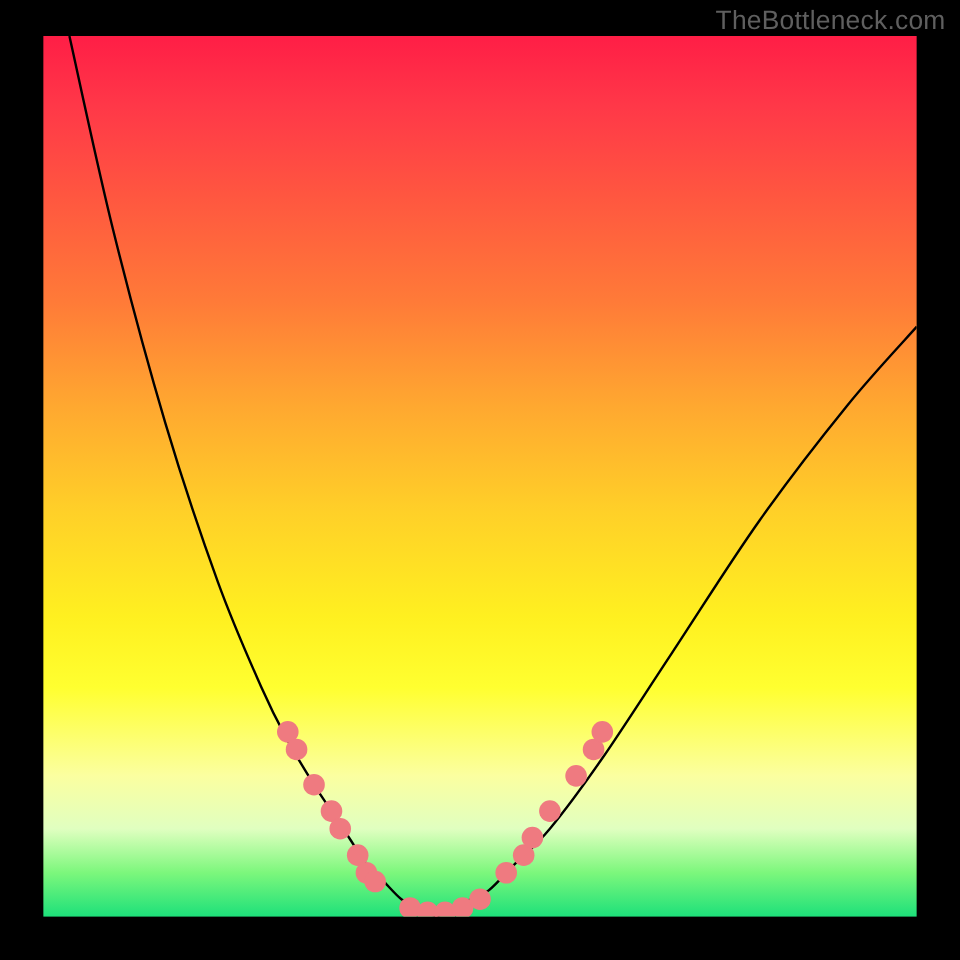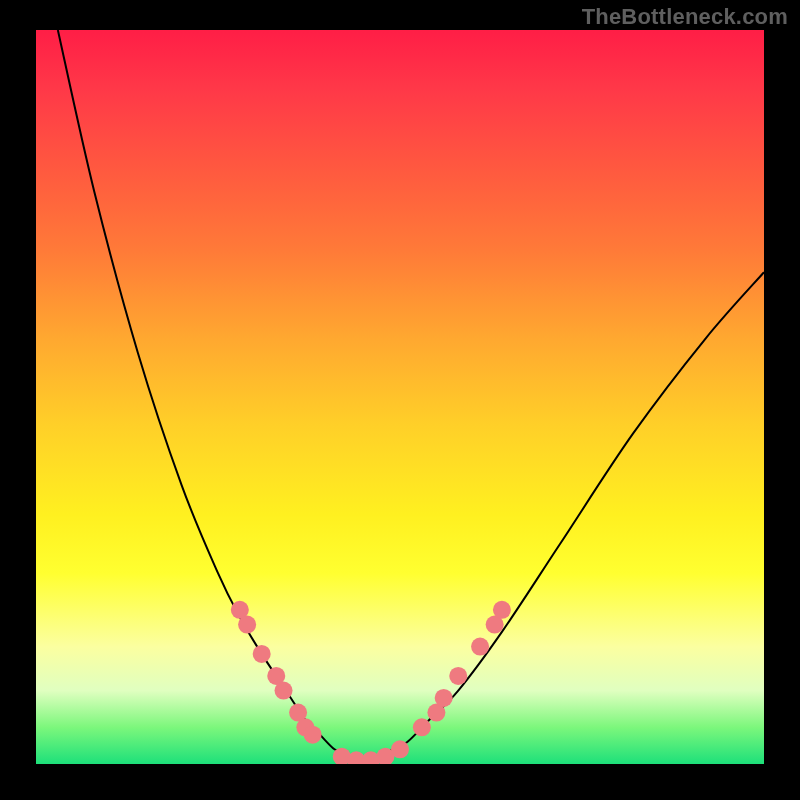--- a/index.html
+++ b/index.html
@@ -16,21 +16,21 @@
     width: 800px;
     height: 800px;
     background: #000;
   }
   .watermark {
     position: absolute;
     top: 4px;
     right: 12px;
     color: #5f5f5f;
     font-size: 22px;
-    font-weight: 700;
+    font-weight: 400;
     letter-spacing: 0.2px;
     z-index: 5;
   }
   .plot-area {
     position: absolute;
     left: 36px;
     top: 30px;
     width: 728px;
     height: 734px;
     overflow: hidden;

